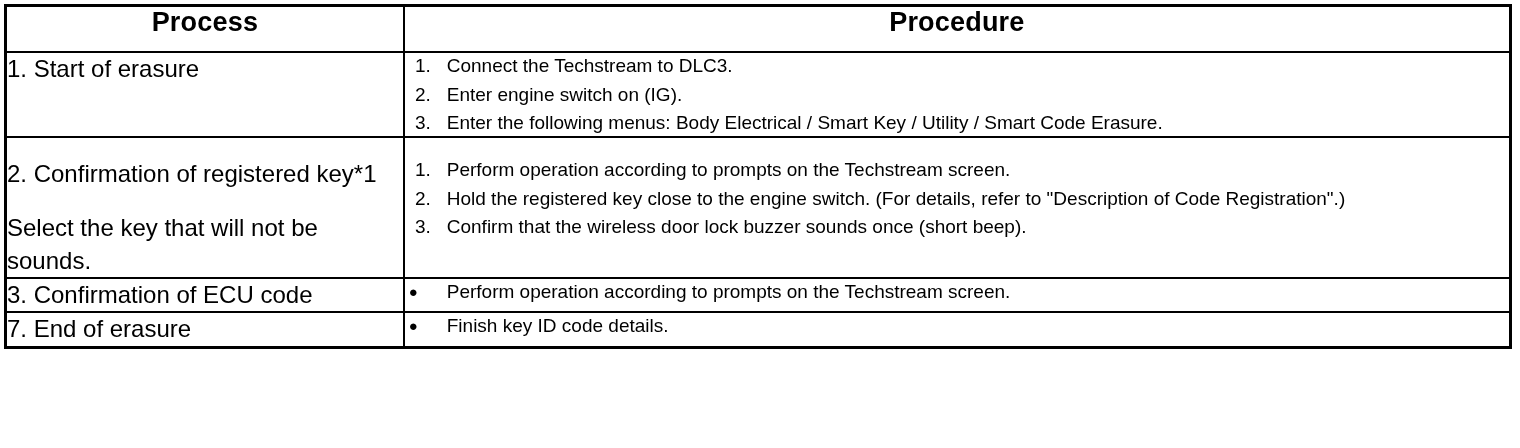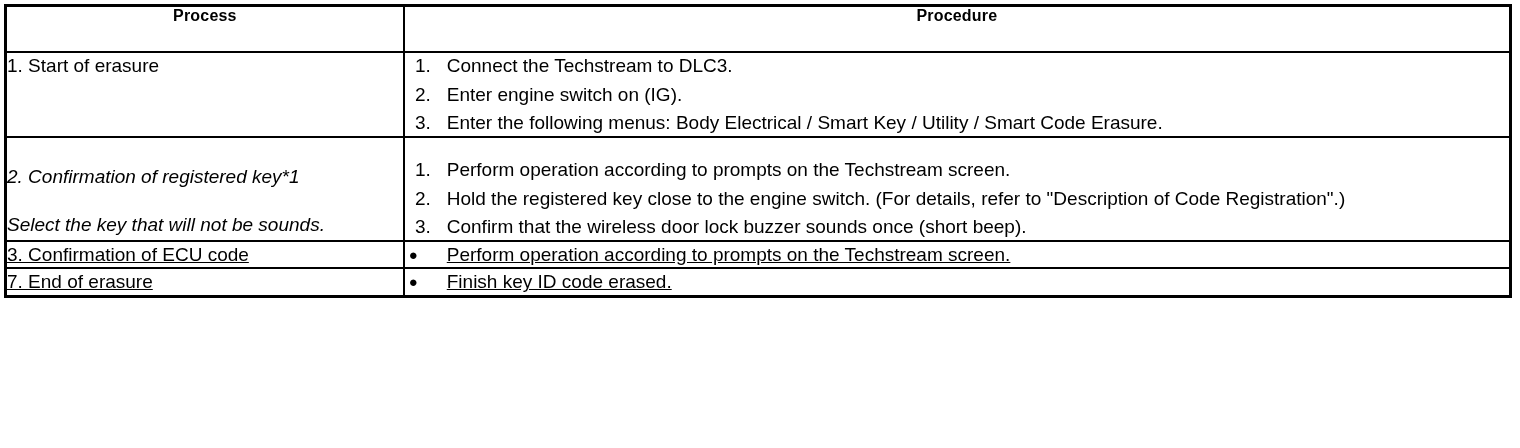--- a/index.html
+++ b/index.html
@@ -30,28 +30,28 @@
   table.proc-table td {
     border: 2px solid #000;
     vertical-align: top;
     padding: 0;
   }
   col.c-process { width: 398px; }
   col.c-procedure { width: 1106px; }
 
   thead th {
     text-align: center;
-    font-size: 16px;
+    font-size: 27px;
     font-weight: bold;
     height: 44px;
     vertical-align: middle;
     letter-spacing: 0.2px;
   }
   td.process-cell {
-    font-size: 19px;
+    font-size: 24px;
     line-height: 1.35;
     padding: 9px 6px 9px 8px;
   }
   td.procedure-cell {
     font-size: 19px;
     line-height: 1.35;
     padding: 9px 10px 9px 14px;
   }
   .proc-para {
     margin: 0;
@@ -87,23 +87,23 @@
     padding-left: 42px;
     margin: 0;
   }
   ul.bullet-list > li .li-dot {
     position: absolute;
     left: 4px;
     top: 0;
     font-size: 15px;
     line-height: 1.7;
   }
-  .tall-row td.process-cell { padding-top: 26px; font-style: italic; }
+  .tall-row td.process-cell { padding-top: 20px; }
   .tall-row td.procedure-cell { padding-top: 19px; }
-  .mid-row td { padding-top: 12px; padding-bottom: 12px; text-decoration: underline; }
+  .mid-row td { padding-top: 12px; padding-bottom: 12px; }
 </style>
 </head>
 <body>
 
 <div class="sheet">
   <table class="proc-table">
     <colgroup>
       <col class="c-process">
       <col class="c-procedure">
     </colgroup>
@@ -176,21 +176,21 @@
 
 
       <tr class="mid-row">
         <td class="process-cell">
           <p class="proc-para">7. End of erasure</p>
         </td>
         <td class="procedure-cell">
           <ul class="bullet-list">
             <li>
               <span class="li-dot">●</span>
-              <span>Finish key ID code erased.</span>
+              <span>Finish key ID code details.</span>
             </li>
           </ul>
         </td>
       </tr>
 
     </tbody>
   </table>
 </div>
 
 </body></html>

